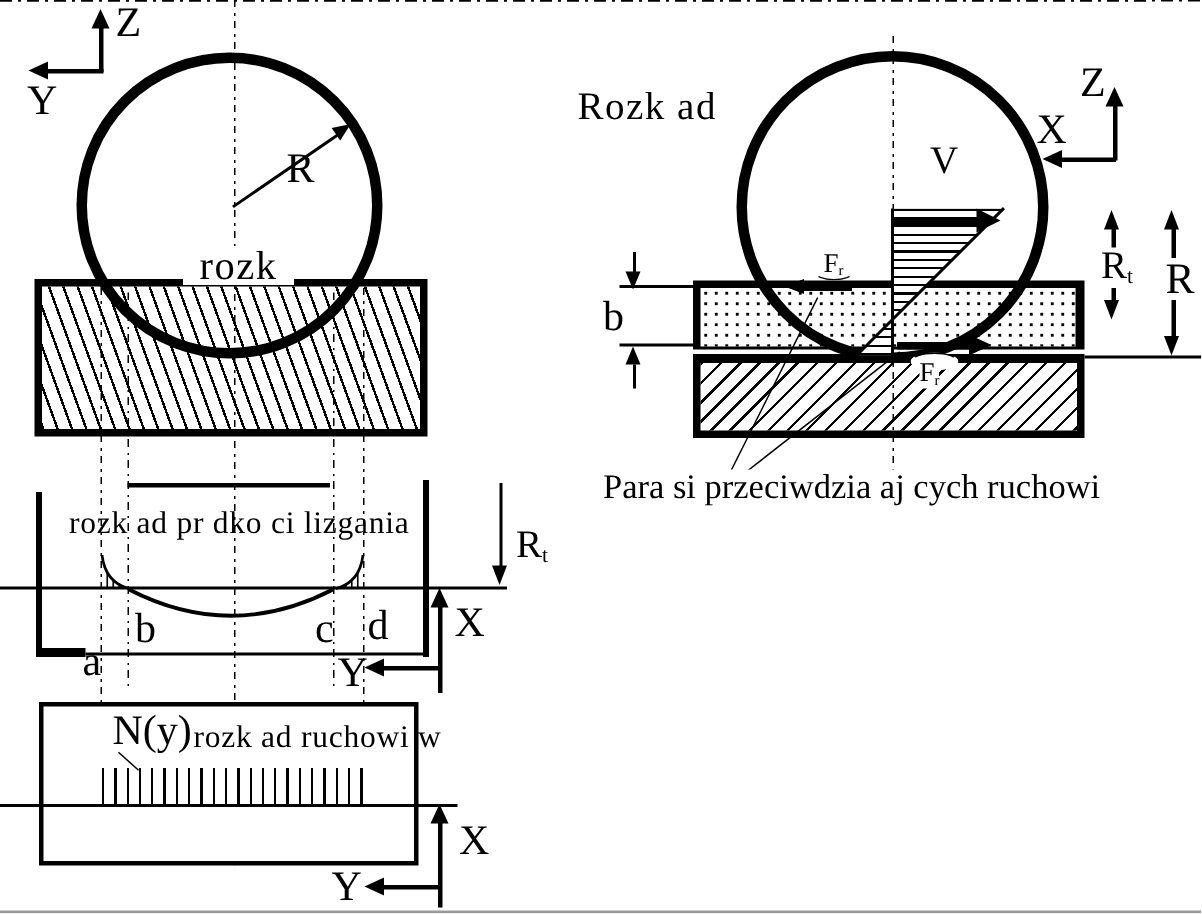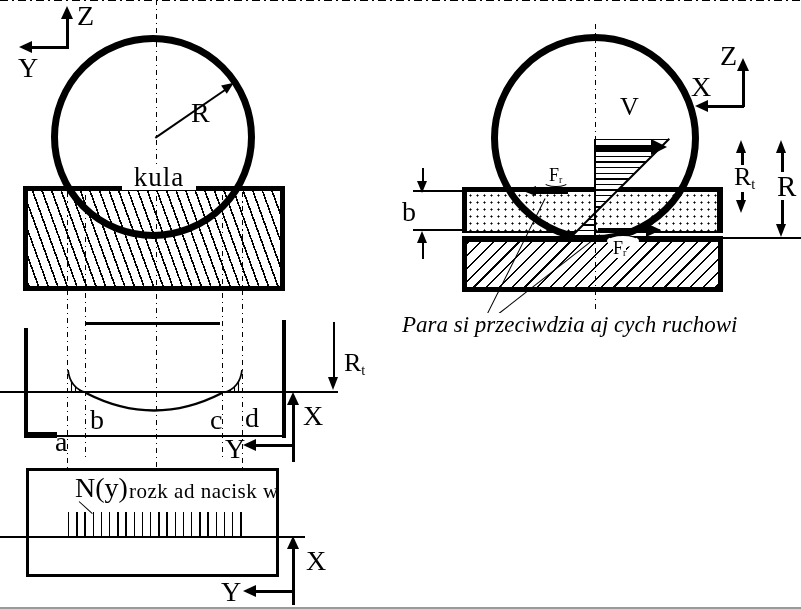--- a/index.html
+++ b/index.html
@@ -34,21 +34,21 @@
   <div class="dashh" style="left:0;top:137;width:801px;"></div>
   <div class="dashh" style="left:0;top:213;width:766px;"></div>
   <div class="dashv" style="left:67px;top:192px;height:385px;"></div>
   <div class="dashv" style="left:85px;top:195px;height:263px;"></div>
   <div class="dashv" style="left:156px;top:0;height:577px;"></div>
   <div class="dashv" style="left:222px;top:195px;height:263px;"></div>
   <div class="dashv" style="left:242px;top:192px;height:385px;"></div>
   <div class="dashv" style="left:595px;top:24px;height:290px;"></div>
 
   <div class="abs hatch-left" style="left:23px;top:186px;width:262px;height:105px;border:5px solid #000;box-sizing:border-box;"></div>
-  <div class="lbl" style="left:122px;top:164px;width:74px;height:26px;font-size:27px;letter-spacing:1px;background:#fff;text-align:center;">kula</div>
+  <div class="lbl" style="left:122px;top:164px;width:74px;height:26px;font-size:27px;letter-spacing:1px;background:#fff;text-align:center;">rozk</div>
 
   <div class="ring" style="left:51px;top:35px;width:204px;height:204px;box-sizing:border-box;"></div>
 
   <div class="abs" style="left:155px;top:132px;width:96px;height:11px;transform:rotate(-34.5deg);transform-origin:0 5.5px;">
     <div class="hline" style="left:0;top:5px;width:85px;height:1.8px;"></div>
     <div class="tri" style="left:84px;top:0;border-top:5.5px solid transparent;border-bottom:5.5px solid transparent;border-left:12px solid #000;"></div>
   </div>
   <div class="lbl" style="left:191px;top:99px;font-size:28px;">R</div>
 
   <div class="vline" style="left:66px;top:14px;width:3px;height:34px;"></div>
@@ -72,20 +72,21 @@
     <line x1="79.5" y1="389" x2="79.5" y2="392" stroke="#000" stroke-width="1.1"></line>
     <line x1="83" y1="391" x2="83" y2="392.5" stroke="#000" stroke-width="1.1"></line>
     <path d="M242,370 Q240,388 224,392.5" fill="none" stroke="#000" stroke-width="1.8"></path>
     <line x1="238.5" y1="381" x2="238.5" y2="392" stroke="#000" stroke-width="1.1"></line>
     <line x1="234.5" y1="386" x2="234.5" y2="392" stroke="#000" stroke-width="1.1"></line>
     <line x1="230.5" y1="389" x2="230.5" y2="392" stroke="#000" stroke-width="1.1"></line>
     <line x1="227" y1="391" x2="227" y2="392.5" stroke="#000" stroke-width="1.1"></line>
     <path d="M86,393 Q154,428 222,393" fill="none" stroke="#000" stroke-width="2.5"></path>
   </svg>
 
+  <div class="lbl" style="left:46px;top:338px;font-size:21px;letter-spacing:0.5px;">rozk ad pr dko ci  lizgania</div>
 
   <div class="vline" style="left:333px;top:322px;width:2px;height:56px;"></div>
   <div class="tri" style="left:328px;top:377px;border-left:5.5px solid transparent;border-right:5.5px solid transparent;border-top:13px solid #000;"></div>
   <div class="lbl" style="left:344px;top:350px;font-size:26px;"><span>R</span><span class="sub">t</span></div>
 
   <div class="lbl" style="left:55px;top:428px;font-size:28px;">a</div>
   <div class="lbl" style="left:90px;top:406px;font-size:28px;">b</div>
   <div class="lbl" style="left:210px;top:406px;font-size:28px;">c</div>
   <div class="lbl" style="left:245px;top:404px;font-size:28px;">d</div>
 
@@ -94,21 +95,21 @@
   <div class="hline" style="left:254px;top:444px;width:40px;height:3px;"></div>
   <div class="tri" style="left:243px;top:439px;border-top:6px solid transparent;border-bottom:6px solid transparent;border-right:13px solid #000;"></div>
   <div class="lbl" style="left:303px;top:402px;font-size:28px;">X</div>
   <div class="lbl" style="left:225px;top:435px;font-size:28px;">Y</div>
 
   <div class="abs" style="left:26px;top:468px;width:253px;height:109px;border:3px solid #000;box-sizing:border-box;background:#fff;"></div>
   <div class="abs comb" style="left:68px;top:512px;width:175px;height:26px;"></div>
   <div class="hline" style="left:0;top:536px;width:305px;height:2px;"></div>
   <div class="rline" style="left:79px;top:501px;width:18px;height:1px;transform:rotate(42deg);"></div>
   <div class="lbl" style="left:75px;top:474px;font-size:28px;">N(y)</div>
-  <div class="lbl" style="left:129px;top:481px;font-size:21px;letter-spacing:0.5px;">rozk ad nacisk w</div>
+  <div class="lbl" style="left:129px;top:481px;font-size:21px;letter-spacing:0.5px;">rozk ad ruchowi w</div>
   <div class="vline" style="left:292px;top:543px;width:3px;height:62px;"></div>
   <div class="tri" style="left:287px;top:536px;border-left:6px solid transparent;border-right:6px solid transparent;border-bottom:13px solid #000;"></div>
   <div class="hline" style="left:254px;top:590px;width:40px;height:3px;"></div>
   <div class="tri" style="left:243px;top:585px;border-top:6px solid transparent;border-bottom:6px solid transparent;border-right:13px solid #000;"></div>
   <div class="lbl" style="left:306px;top:547px;font-size:28px;">X</div>
   <div class="lbl" style="left:221px;top:578px;font-size:28px;">Y</div>
 
   <div class="abs stipple" style="left:462px;top:187px;width:261px;height:46px;box-sizing:border-box;border-top:5px solid #000;border-left:5px solid #000;border-right:6px solid #000;border-bottom:2px solid #000;"></div>
   <div class="abs hatch-right" style="left:462px;top:236px;width:261px;height:56px;box-sizing:border-box;border:5px solid #000;border-top:6px solid #000;"></div>
   <div class="hline" style="left:723px;top:237px;width:78px;height:2px;"></div>
@@ -153,20 +154,21 @@
   <div class="vline" style="left:781px;top:200px;width:2.5px;height:25px;"></div>
   <div class="tri" style="left:776px;top:224px;border-left:5.5px solid transparent;border-right:5.5px solid transparent;border-top:13px solid #000;"></div>
 
   <div class="vline" style="left:742px;top:66px;width:3px;height:41px;"></div>
   <div class="tri" style="left:737px;top:58px;border-left:6px solid transparent;border-right:6px solid transparent;border-bottom:13px solid #000;"></div>
   <div class="hline" style="left:706px;top:105px;width:38px;height:3px;"></div>
   <div class="tri" style="left:695px;top:100px;border-top:6px solid transparent;border-bottom:6px solid transparent;border-right:13px solid #000;"></div>
   <div class="lbl" style="left:720px;top:42px;font-size:28px;">Z</div>
   <div class="lbl" style="left:691px;top:73px;font-size:28px;">X</div>
 
+  <div class="lbl" style="left:385px;top:58px;font-size:26px;letter-spacing:1px;background:#fff;">Rozk ad</div>
 
   <div class="rline" style="left:486px;top:316px;width:132px;height:1px;transform:rotate(-63.4deg);"></div>
   <div class="rline" style="left:495px;top:316px;width:133px;height:1px;transform:rotate(-38deg);"></div>
-  <div class="lbl" style="left:402px;top:313px;font-size:23px;background:#fff;font-style:italic;">Para si  przeciwdzia  aj  cych ruchowi</div>
+  <div class="lbl" style="left:402px;top:313px;font-size:23px;background:#fff;">Para si  przeciwdzia  aj  cych ruchowi</div>
 
   <div class="grayline" style="left:0;top:607px;width:801px;height:1.5px;"></div>
 
 </div>
 
 </body></html>

